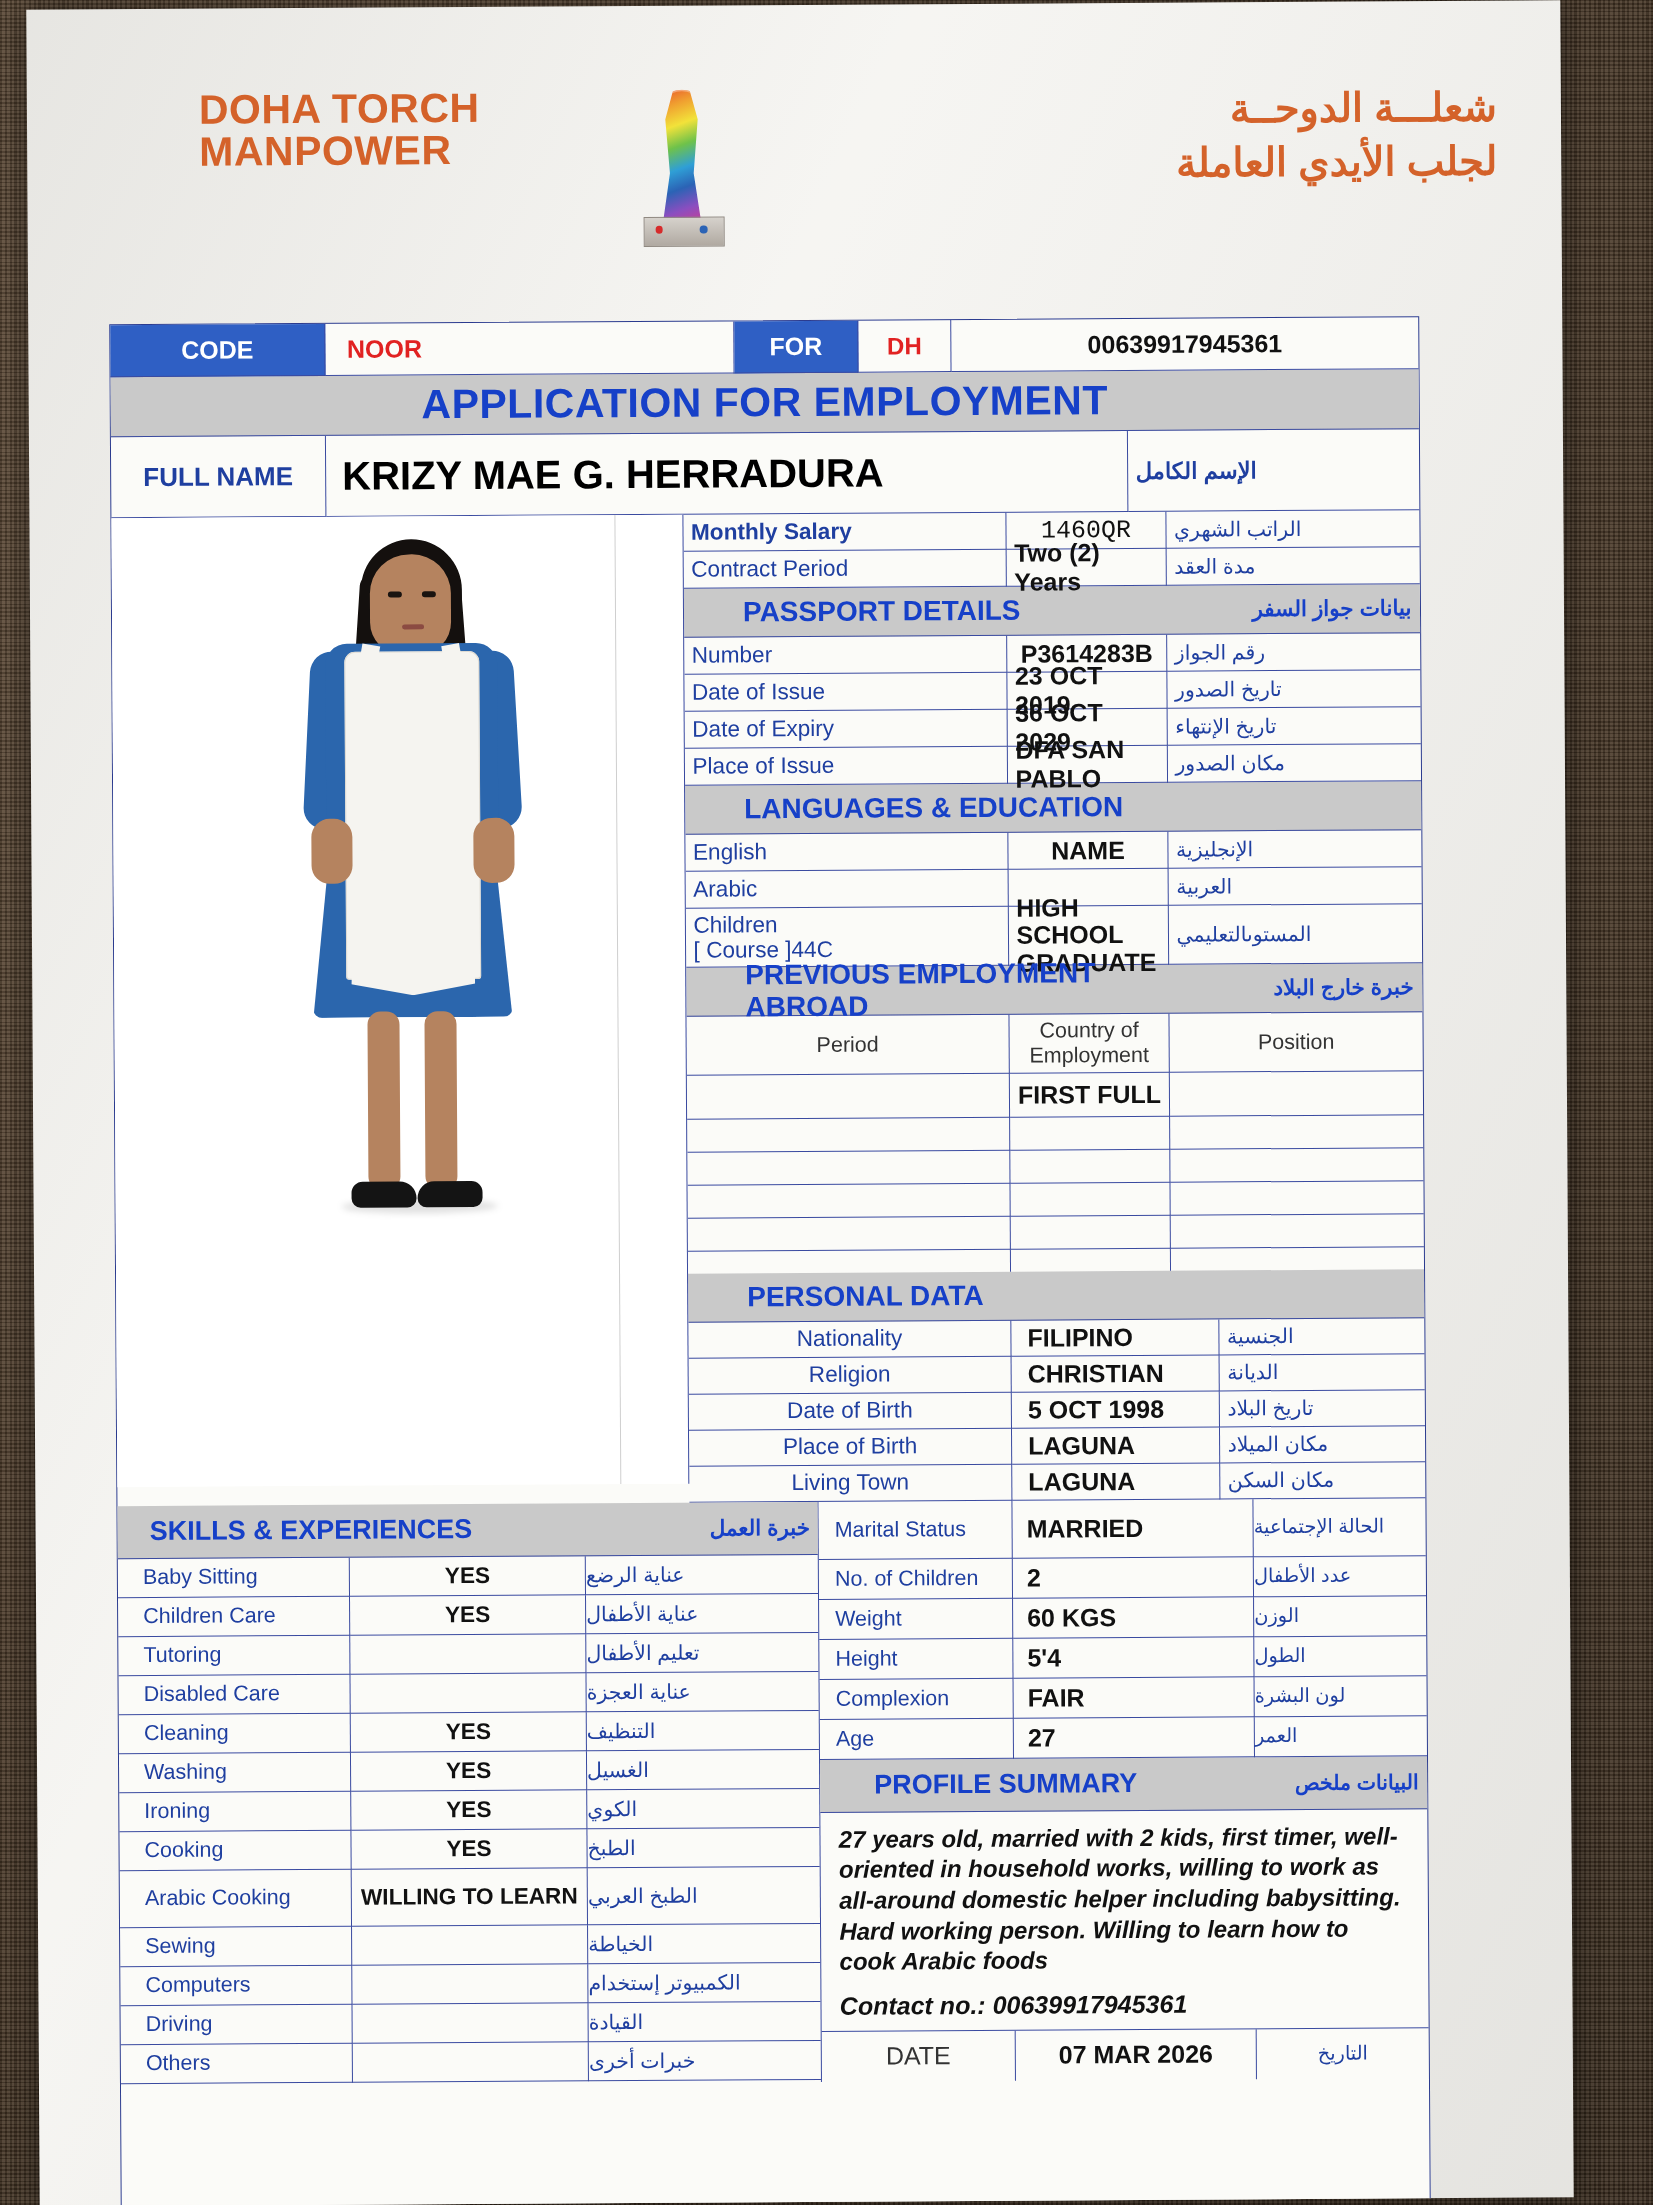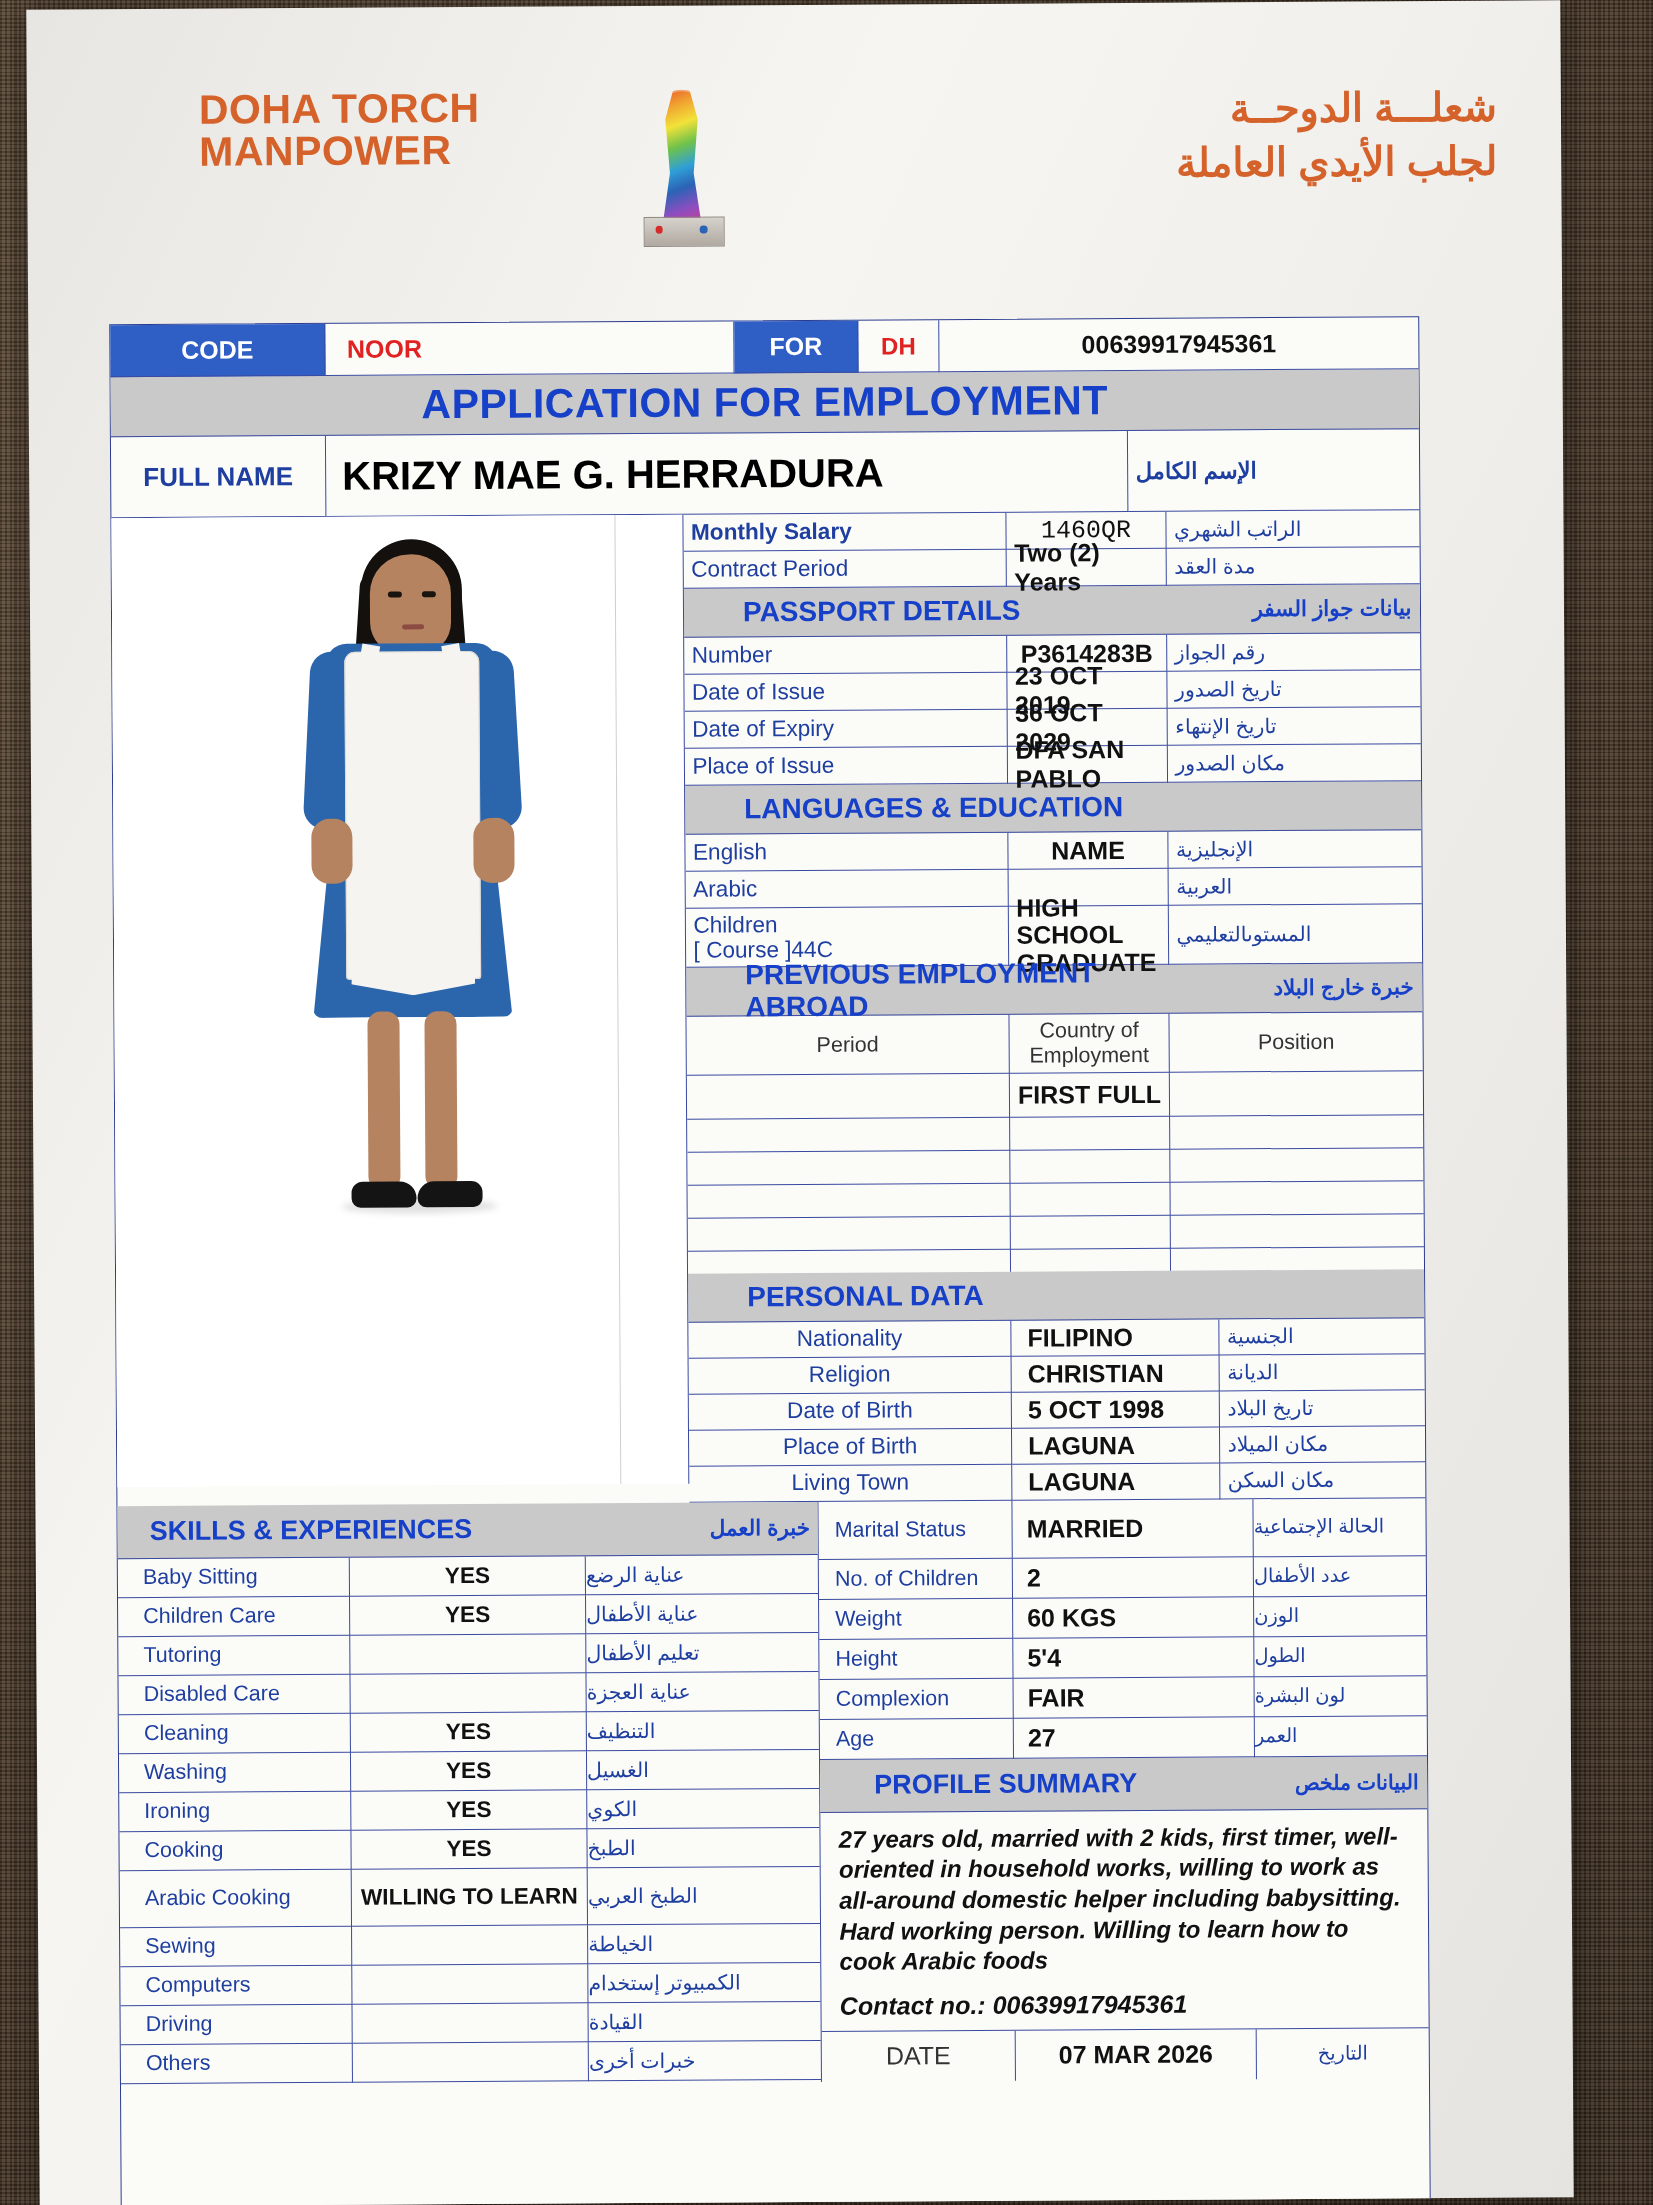--- a/index.html
+++ b/index.html
@@ -73,21 +73,21 @@
     border-right:1.1px solid #3a4aa0;border-bottom:1.1px solid #3a4aa0;
     box-sizing:border-box;display:flex;align-items:center;
     padding:0 7.5px;
   }
   .cell:last-child{border-right:none;}
   
   #codeRow{height:52px;}
   #codeRow .c1{width:215px;background:#2f5fc4;color:#fff;font-weight:bold;font-size:25px;justify-content:center;}
   #codeRow .c2{width:409px;color:#e12222;font-weight:bold;font-size:25px;padding-left:21.5px;}
   #codeRow .c3{width:124px;background:#2f5fc4;color:#fff;font-weight:bold;font-size:25px;justify-content:center;}
-  #codeRow .c4{width:81px;color:#e12222;font-weight:bold;font-size:24px;justify-content:center;}
+  #codeRow .c4{width:93px;color:#e12222;font-weight:bold;font-size:24px;justify-content:center;}
   #codeRow .c5{flex:1;color:#111;font-weight:bold;font-size:25px;justify-content:center;}
   
   #titleRow{height:59px;background:#c9c9c9;border-bottom:1.1px solid #3a4aa0;
     display:flex;align-items:center;justify-content:center;}
   #titleRow span{color:#1640c8;font-weight:bold;font-size:41px;letter-spacing:0.5px;}
   
   #nameRow{height:81px;}
   #nameRow .n1{width:215px;color:#1f3fa0;font-weight:bold;font-size:26px;justify-content:center;}
   #nameRow .n2{flex:1;color:#000;font-weight:bold;font-size:40px;padding-left:16px;}
   #nameRow .n3{width:291px;color:#1f3fa0;font-weight:bold;font-size:22.6px;justify-content:flex-end;direction:rtl;}

